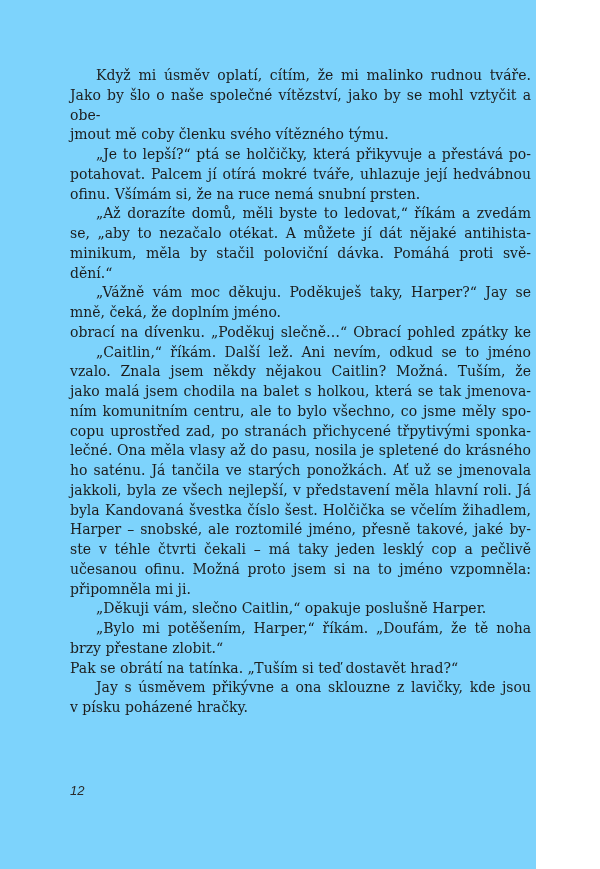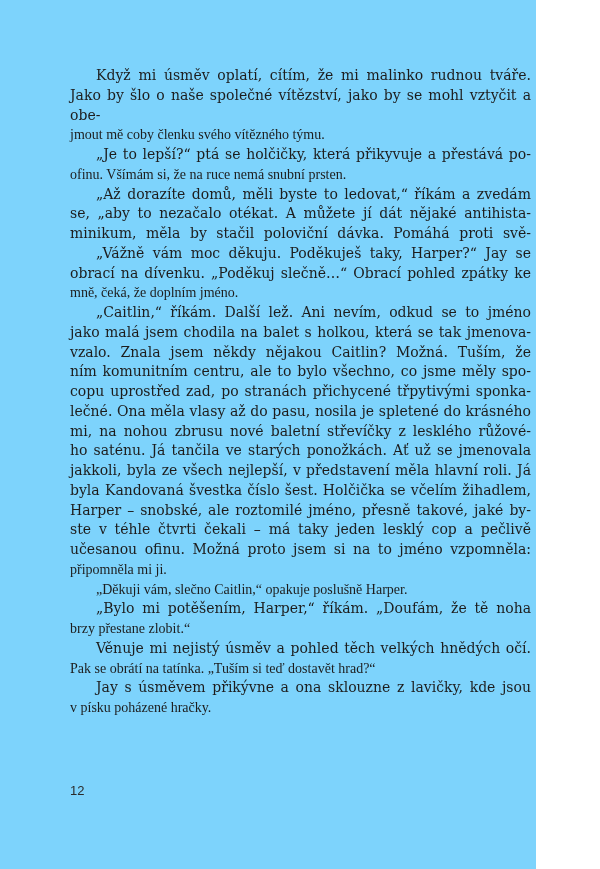--- a/index.html
+++ b/index.html
@@ -26,64 +26,64 @@
   }
   .line {
     text-align: justify;
     text-align-last: justify;
   }
   .line.indent {
     text-indent: 26px;
   }
   .line.last {
     text-align-last: left;
-    font-family: Liberation Serif, serif;
   }
   .page-number {
     position: absolute;
     left: 70px;
     top: 783px;
     font-family: "Liberation Sans", sans-serif;
     font-size: 13px;
     font-weight: 500;
     color: #2b2b2b;
+    font-style: italic;
   }
 </style>
 </head>
 <body>
 
 <div class="page">
   <div class="text-block">
       <div class="line indent">Když mi úsměv oplatí, cítím, že mi malinko rudnou tváře.</div>
       <div class="line">Jako by šlo o naše společné vítězství, jako by se mohl vztyčit a obe-</div>
       <div class="line last">jmout mě coby členku svého vítězného týmu.</div>
       <div class="line indent">„Je to lepší?“ ptá se holčičky, která přikyvuje a přestává po-</div>
+      <div class="line">potahovat. Palcem jí otírá mokré tváře, uhlazuje její hedvábnou</div>
       <div class="line last">ofinu. Všímám si, že na ruce nemá snubní prsten.</div>
       <div class="line indent">„Až dorazíte domů, měli byste to ledovat,“ říkám a zvedám</div>
       <div class="line">se, „aby to nezačalo otékat. A můžete jí dát nějaké antihista-</div>
       <div class="line">minikum, měla by stačil poloviční dávka. Pomáhá proti svě-</div>
+      <div class="line last">dění.“</div>
       <div class="line indent">„Vážně vám moc děkuju. Poděkuješ taky, Harper?“ Jay se</div>
+      <div class="line last">mně, čeká, že doplním jméno.</div>
       <div class="line">obrací na dívenku. „Poděkuj slečně…“ Obrací pohled zpátky ke</div>
-      <div class="line last">mně, čeká, že doplním jméno.</div>
       <div class="line indent">„Caitlin,“ říkám. Další lež. Ani nevím, odkud se to jméno</div>
+      <div class="line">vzalo. Znala jsem někdy nějakou Caitlin? Možná. Tuším, že</div>
       <div class="line">jako malá jsem chodila na balet s holkou, která se tak jmenova-</div>
-      <div class="line">vzalo. Znala jsem někdy nějakou Caitlin? Možná. Tuším, že</div>
       <div class="line">ním komunitním centru, ale to bylo všechno, co jsme měly spo-</div>
       <div class="line">copu uprostřed zad, po stranách přichycené třpytivými sponka-</div>
       <div class="line">lečné. Ona měla vlasy až do pasu, nosila je spletené do krásného</div>
-      <div class="line">mi, na nohou zbrusu nové baletní střevíčky z lesklého růžové-</div>
       <div class="line">ho saténu. Já tančila ve starých ponožkách. Ať už se jmenovala</div>
       <div class="line">jakkoli, byla ze všech nejlepší, v představení měla hlavní roli. Já</div>
       <div class="line">byla Kandovaná švestka číslo šest. Holčička se včelím žihadlem,</div>
       <div class="line">Harper – snobské, ale roztomilé jméno, přesně takové, jaké by-</div>
       <div class="line">ste v téhle čtvrti čekali – má taky jeden lesklý cop a pečlivě</div>
       <div class="line">učesanou ofinu. Možná proto jsem si na to jméno vzpomněla:</div>
       <div class="line last">připomněla mi ji.</div>
       <div class="line indent last">„Děkuji vám, slečno Caitlin,“ opakuje poslušně Harper.</div>
       <div class="line indent">„Bylo mi potěšením, Harper,“ říkám. „Doufám, že tě noha</div>
       <div class="line last">brzy přestane zlobit.“</div>
-      <div class="line indent">Věnuje mi nejistý úsměv a pohled těch velkých hnědých očí.</div>
       <div class="line last">Pak se obrátí na tatínka. „Tuším si teď dostavět hrad?“</div>
       <div class="line indent">Jay s úsměvem přikývne a ona sklouzne z lavičky, kde jsou</div>
       <div class="line last">v písku poházené hračky.</div>
     </div>
   <div class="page-number">12</div>
 </div>
 
 </body></html>

